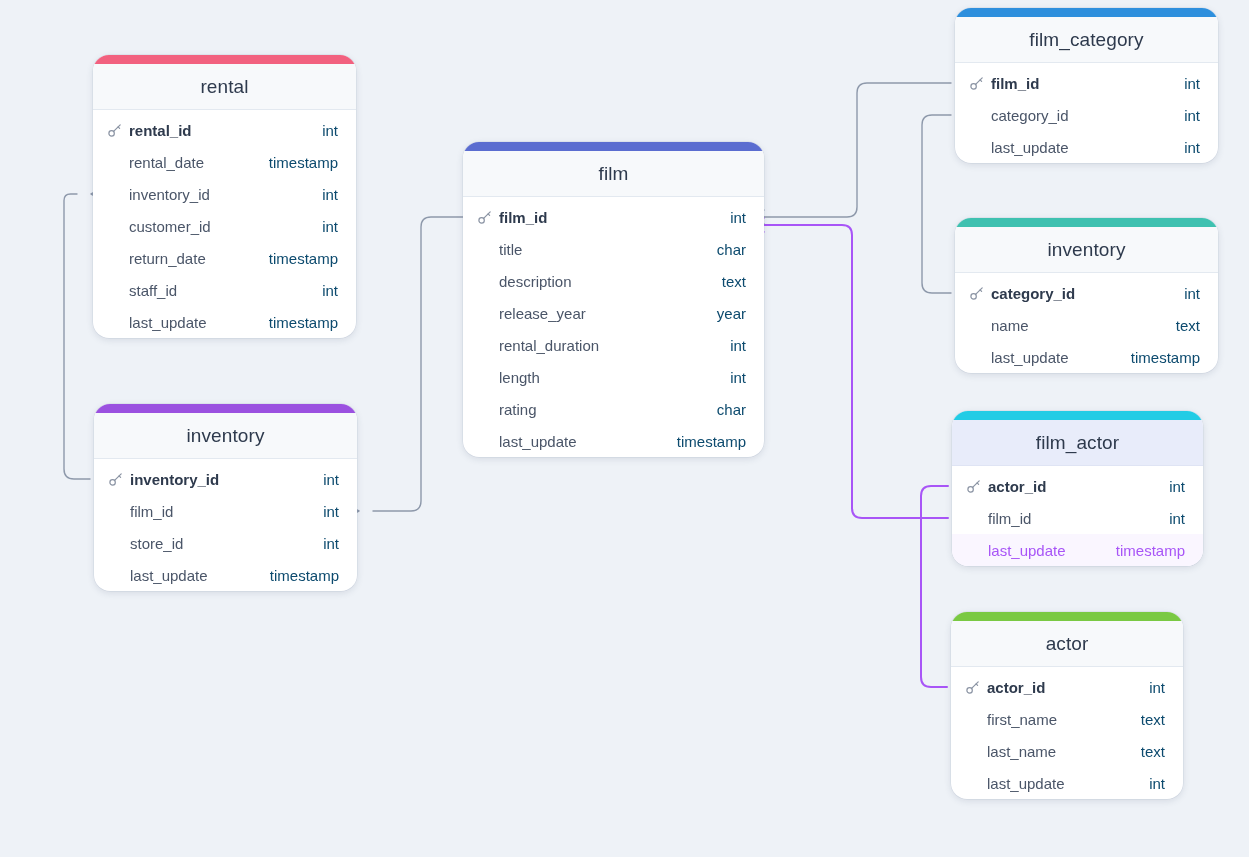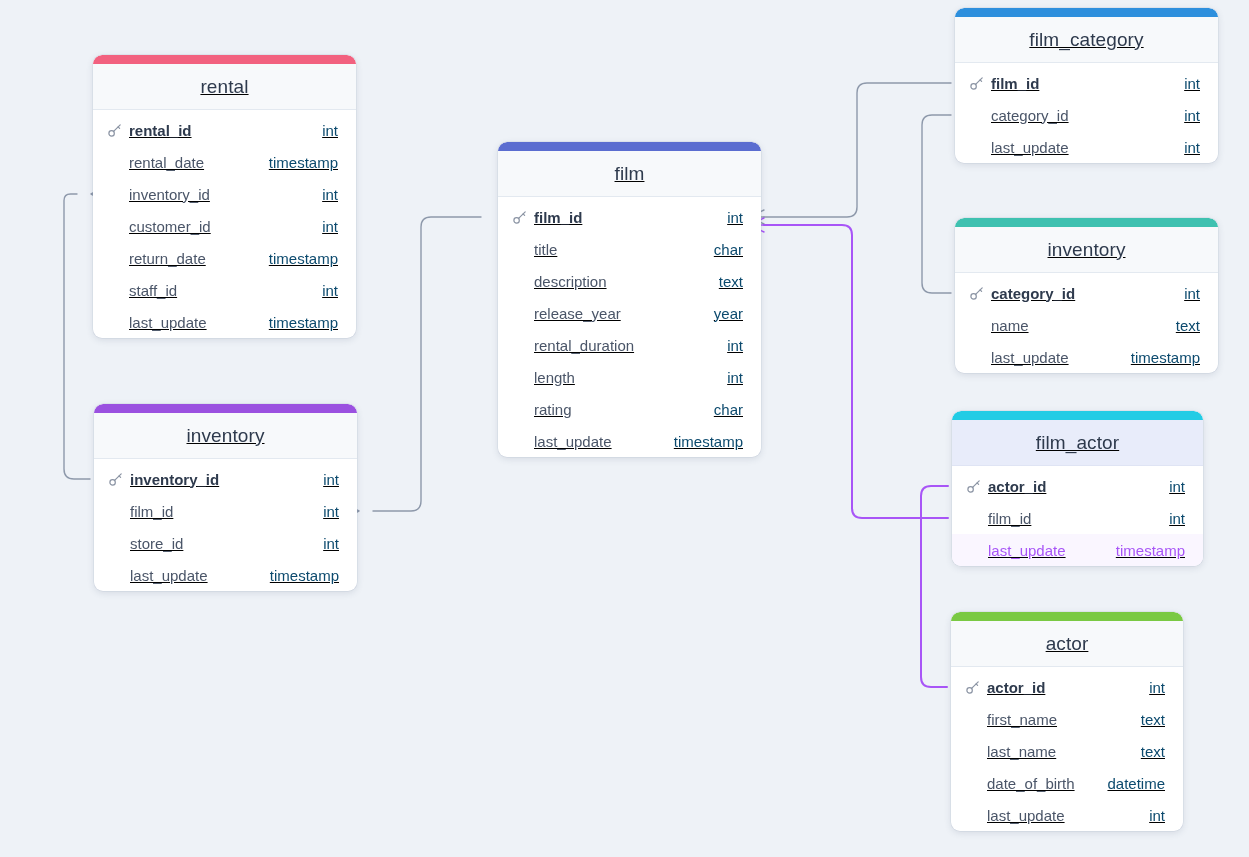--- a/index.html
+++ b/index.html
@@ -10,25 +10,24 @@
     font-family: "Liberation Sans", sans-serif;
     overflow: hidden;
   }
   #canvas { position: relative; width: 1249px; height: 857px; }
 
   #wires { position: absolute; inset: 0; width: 1249px; height: 857px; pointer-events: none; z-index: 1; }
 
   .table-card {
     position: absolute;
     background: #ffffff;
-    border-radius: 9px;
+    border-radius: 16px;
     box-shadow: 0 2px 7px rgba(45,60,90,0.13), 0 0 0 0.5px rgba(150,165,190,0.22);
     z-index: 2;
     overflow: hidden;
-    text-decoration: underline;
   }
   .accent-bar { height: 9px; width: 100%; border-radius: 9px 9px 0 0; }
   .table-title {
     height: 46px; display: flex; align-items: center; justify-content: center;
     background: #f7f9fb;
     border-bottom: 1px solid #e3e9f0;
     font-size: 19px; color: #2e3a4d; letter-spacing: .1px;
   }
   .table-card.selected .table-title { background: #e8ecfa; border-bottom-color: #dfe4f4; }
 
@@ -150,21 +149,21 @@
             <span class="ftype">int</span>
           </div>
           <div class="field-row">
             <span class="fname">
               <span>last_update</span>
             </span>
             <span class="ftype">timestamp</span>
           </div>
         </div>
       </div>
-      <div class="table-card" style="left: 498px; top: 142px; width: 263px;">
+      <div class="table-card" style="left: 463px; top: 142px; width: 301px;">
         <div class="accent-bar" style="background: rgb(91, 109, 208);"></div>
         <div class="table-title">film</div>
         <div class="fields">
           <div class="field-row pk">
             <span class="fname">
               <span style="display: flex;">
                 <svg class="key-icon" viewBox="0 0 16 16" fill="none" stroke="#8a93a3" stroke-width="1.2">
                   <circle cx="4.6" cy="11.4" r="2.7"></circle>
                   <path d="M6.6 9.4 L13.2 2.8" stroke-linecap="round"></path>
                   <path d="M11.1 4.9 L12.6 6.4" stroke-linecap="round"></path>
@@ -335,26 +334,20 @@
             <span class="ftype">text</span>
           </div>
           <div class="field-row">
             <span class="fname">
               <span>last_name</span>
             </span>
             <span class="ftype">text</span>
           </div>
           <div class="field-row">
             <span class="fname">
-              <span>date_of_birth</span>
-            </span>
-            <span class="ftype">datetime</span>
-          </div>
-          <div class="field-row">
-            <span class="fname">
               <span>last_update</span>
             </span>
             <span class="ftype">int</span>
           </div>
         </div>
       </div>
     </div>
 
 </div>
 

